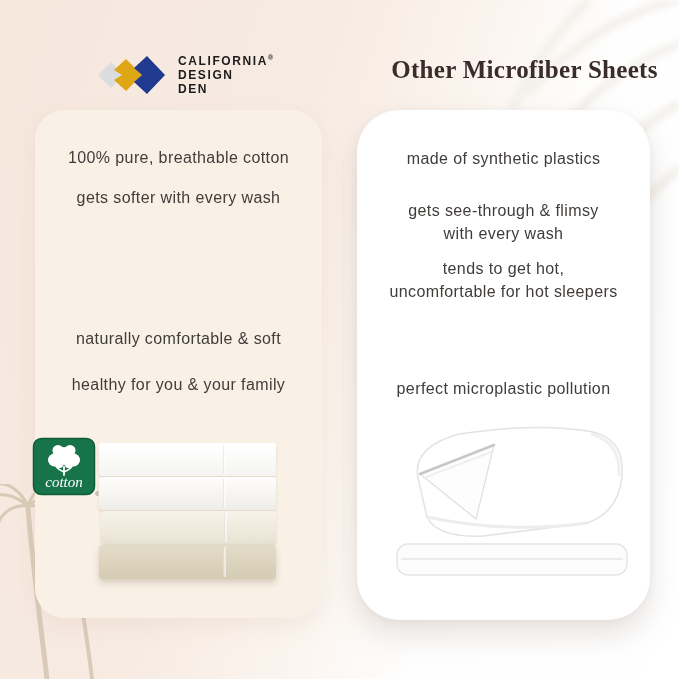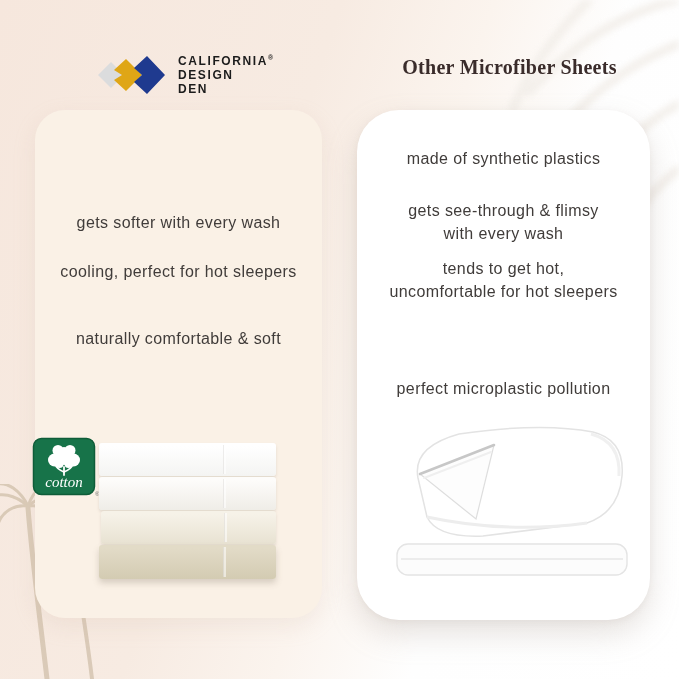--- a/index.html
+++ b/index.html
@@ -10,22 +10,22 @@
   }
   
   .fronds-tr{position:absolute;top:0;right:0;width:270px;height:350px;filter:blur(3px);opacity:.85;}
   .palms-bl{position:absolute;left:0;bottom:0;width:150px;height:195px;opacity:.85;}
   
   .header-left{position:absolute;left:96px;top:48px;display:flex;align-items:center;gap:10px;}
   .logo-mark{display:block;}
   .logo-text{font-size:12px;font-weight:bold;letter-spacing:1.6px;line-height:1.18;color:#1c1c1c;}
   .logo-text sup{font-size:7px;letter-spacing:0;}
   .right-title{
-    position:absolute;left:363px;top:56px;width:293px;text-align:center;
-    font-family:"Liberation Serif",serif;font-size:20px;font-weight:600;color:#3a2c2b;letter-spacing:.3px;
+    position:absolute;left:378px;top:56px;width:293px;text-align:center;
+    font-family:"Liberation Serif",serif;font-size:25px;font-weight:600;color:#3a2c2b;letter-spacing:.3px;
   }
   
   .card{position:absolute;top:110px;}
   .card-left{
     left:35px;width:287px;height:508px;border-radius:30px;
     background:#faf1e6;box-shadow:0 8px 22px rgba(205,180,160,.18);
   }
   .card-right{
     left:357px;width:293px;height:510px;border-radius:42px;
     background:#ffffff;box-shadow:0 14px 30px rgba(170,155,145,.28),0 2px 6px rgba(170,155,145,.12);
@@ -103,23 +103,24 @@
     <div class="logo-text">
       <div><span>CALIFORNIA</span><sup>®</sup></div>
       <div>DESIGN</div>
       <div>DEN</div>
     </div>
   </div>
 
   <div class="right-title">Other Microfiber Sheets</div>
 
   <div class="card card-left">
-    <div class="benefit-line" style="top:102px">gets softer with every wash</div>
-    <div class="benefit-line" style="top:151px">cooling, perfect for hot sleepers</div>
+    <div class="benefit-line" style="top:37px">100% pure, breathable cotton</div>
+    <div class="benefit-line" style="top:77px">gets softer with every wash</div>
     <div class="benefit-line" style="top:218px">naturally comfortable &amp; soft</div>
+    <div class="benefit-line" style="top:264px">healthy for you &amp; your family</div>
 
     <svg class="cotton-seal" viewBox="0 0 66 62">
       <rect x="1.5" y="1.5" width="61" height="56" rx="8" fill="#177349" stroke="#0e5c38" stroke-width="1.5"></rect>
       <g fill="#ffffff">
         <circle cx="32" cy="19" r="9"></circle>
         <circle cx="22.5" cy="23" r="6.5"></circle>
         <circle cx="41.5" cy="23" r="6.5"></circle>
         <circle cx="26" cy="13.5" r="5.5"></circle>
         <circle cx="38" cy="13.5" r="5.5"></circle>
         <circle cx="27.5" cy="27" r="4"></circle>

